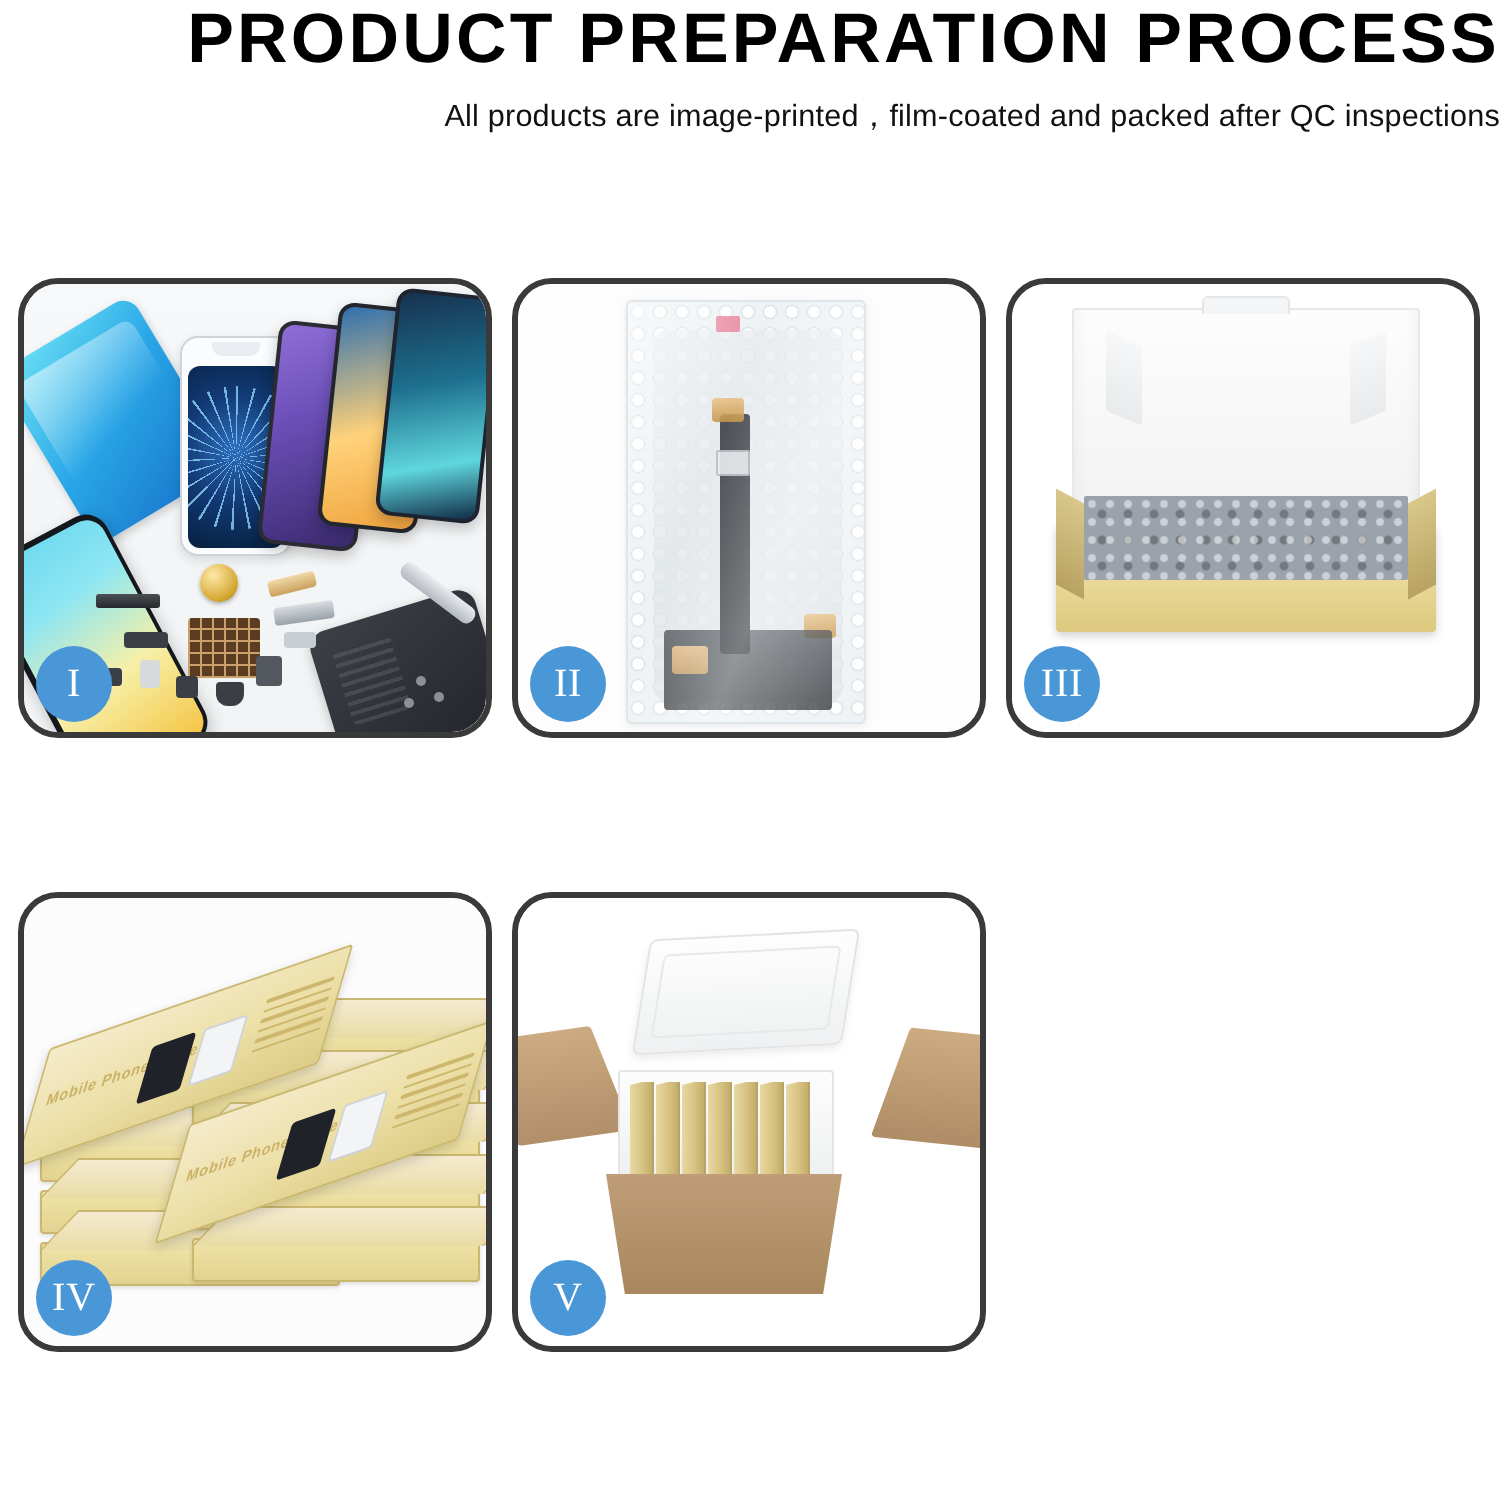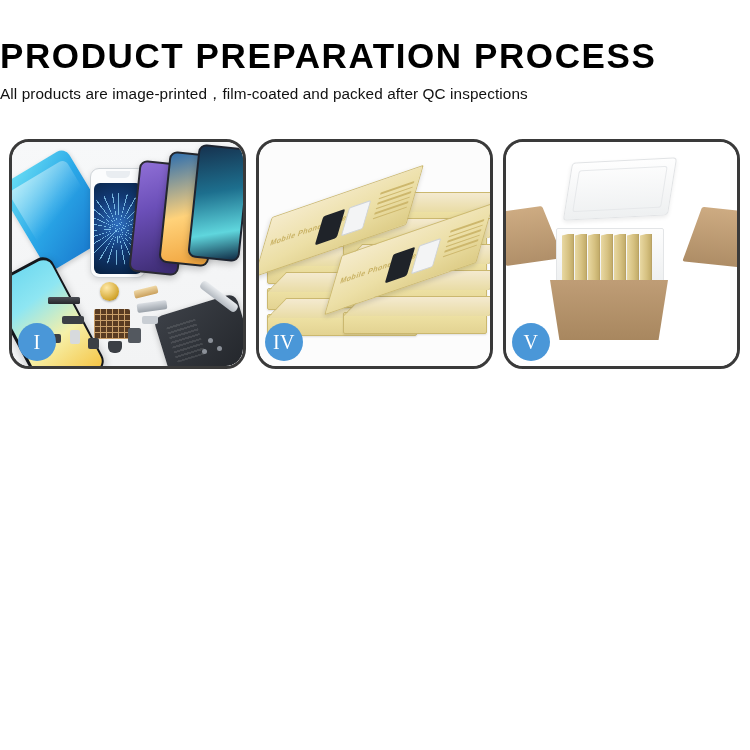--- a/index.html
+++ b/index.html
@@ -8,21 +8,21 @@
   body {
     width: 750px;
     height: 750px;
     background: #ffffff;
     font-family: "Liberation Sans", sans-serif;
     overflow: hidden;
     position: relative;
   }
 
   
-  .header { width: 750px; padding-top: 36px; text-align: left; }
+  .header { width: 750px; text-align: right; }
 
   .main-title {
     font-family: "Liberation Sans", sans-serif;
     font-size: 35px;
     font-weight: bold;
     letter-spacing: 1.6px;
     color: #000000;
     line-height: 1.12;
     white-space: nowrap;
   }
@@ -482,21 +482,53 @@
       <div class="sp sp6"></div>
       <div class="sp sp7"></div>
       <div class="screw scw1"></div>
       <div class="screw scw2"></div>
       <div class="screw scw3"></div>
       <div class="tool"></div>
     </div>
     <div class="badge">I</div>
   </div>
 
-
+  <div class="panel">
+    <div class="panel-media">
+      <div class="p2-bg"></div>
+      <div class="bubble-bag">
+        <div class="lcd-inner"></div>
+        <div class="lcd-flex"></div>
+        <div class="lcd-chip"></div>
+        <div class="lcd-gold1"></div>
+        <div class="lcd-gold2"></div>
+        <div class="lcd-bottom"></div>
+        <div class="bag-tape"></div>
+        <div class="bag-sheen"></div>
+      </div>
+    </div>
+    <div class="badge">II</div>
+  </div>
+
+  <div class="panel">
+    <div class="panel-media">
+      <div class="p3-bg"></div>
+      <div class="lid3">
+        <div class="lid3-tab"></div>
+        <div class="lid3-flapL"></div>
+        <div class="lid3-flapR"></div>
+      </div>
+      <div class="tray3">
+        <div class="tray3-edgeL"></div>
+        <div class="tray3-edgeR"></div>
+        <div class="tray3-inner"></div>
+      </div>
+    </div>
+    <div class="badge">III</div>
+  </div>
 
   <div class="panel">
     <div class="panel-media">
       <div class="p4-bg"></div>
       <div class="stack">
         <div class="sbox sb-a">
             <div class="lidface"></div>
           </div>
         <div class="sbox sb-b">
             <div class="lidface"></div>

